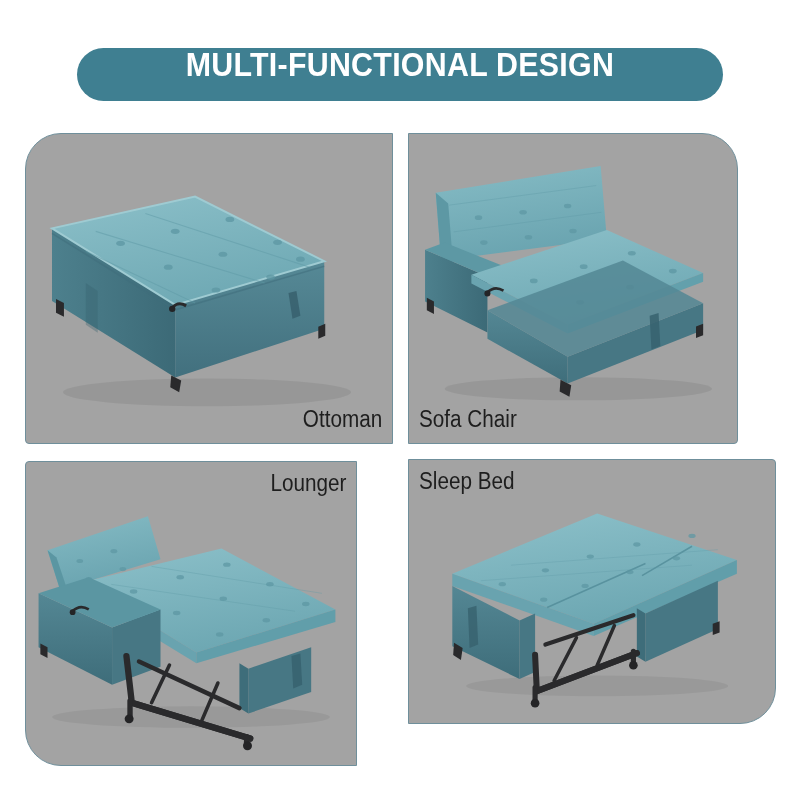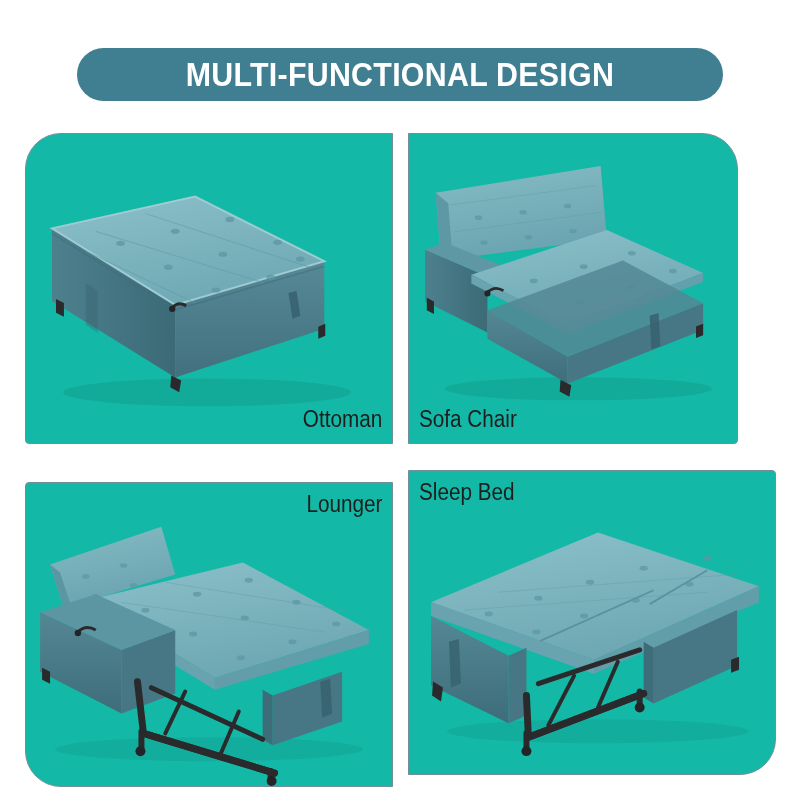--- a/index.html
+++ b/index.html
@@ -9,41 +9,41 @@
     font-family:"Liberation Sans","DejaVu Sans",sans-serif;
     overflow:hidden;
     position:relative;
   }
   #stage{position:absolute;inset:0;width:800px;height:800px;}
 
   
   .banner{
     position:absolute;left:77px;top:48px;width:646px;height:53px;
     background:#3f7f91;border-radius:27px;
-    display:flex;align-items:center;justify-content:center;
+    display:flex;align-items:flex-start;justify-content:center;
   }
   .banner-text{
     color:#ffffff;font-size:33px;font-weight:bold;letter-spacing:0.3px;
     transform:scaleX(0.92);white-space:nowrap;line-height:1;
   }
 
   
   .panel{
-    position:absolute;background:#14b8a6;
+    position:absolute;background:#a3a3a3;
     border:1.4px solid #6f8f9b;
     box-sizing:border-box;
     text-align:center;
   }
   .p-tl{left:25px;  top:133px; width:368px; height:311px;
         border-top-left-radius:36px;border-bottom-left-radius:4px;}
   .p-tr{left:408px; top:133px; width:330px; height:311px;
         border-top-right-radius:36px;border-bottom-right-radius:4px;}
-  .p-bl{left:25px;  top:482px; width:368px; height:305px;
+  .p-bl{left:25px;  top:461px; width:332px; height:305px;
         border-bottom-left-radius:36px;border-top-left-radius:4px;}
-  .p-br{left:408px; top:470px; width:368px; height:305px;
+  .p-br{left:408px; top:459px; width:368px; height:265px;
         border-bottom-right-radius:36px;border-top-right-radius:4px;}
 
   .label{
     position:absolute;color:#1e1e1e;font-size:23px;line-height:1;
     transform:scaleX(0.90);white-space:nowrap;
   }
   .lab-ottoman{right:10px;bottom:12px;transform-origin:right bottom;}
   .lab-sofa   {left:10px; bottom:12px;transform-origin:left bottom;}
   .lab-lounger{right:10px;top:10px;  transform-origin:right top;}
   .lab-sleep  {left:10px; top:10px;  transform-origin:left top;}

